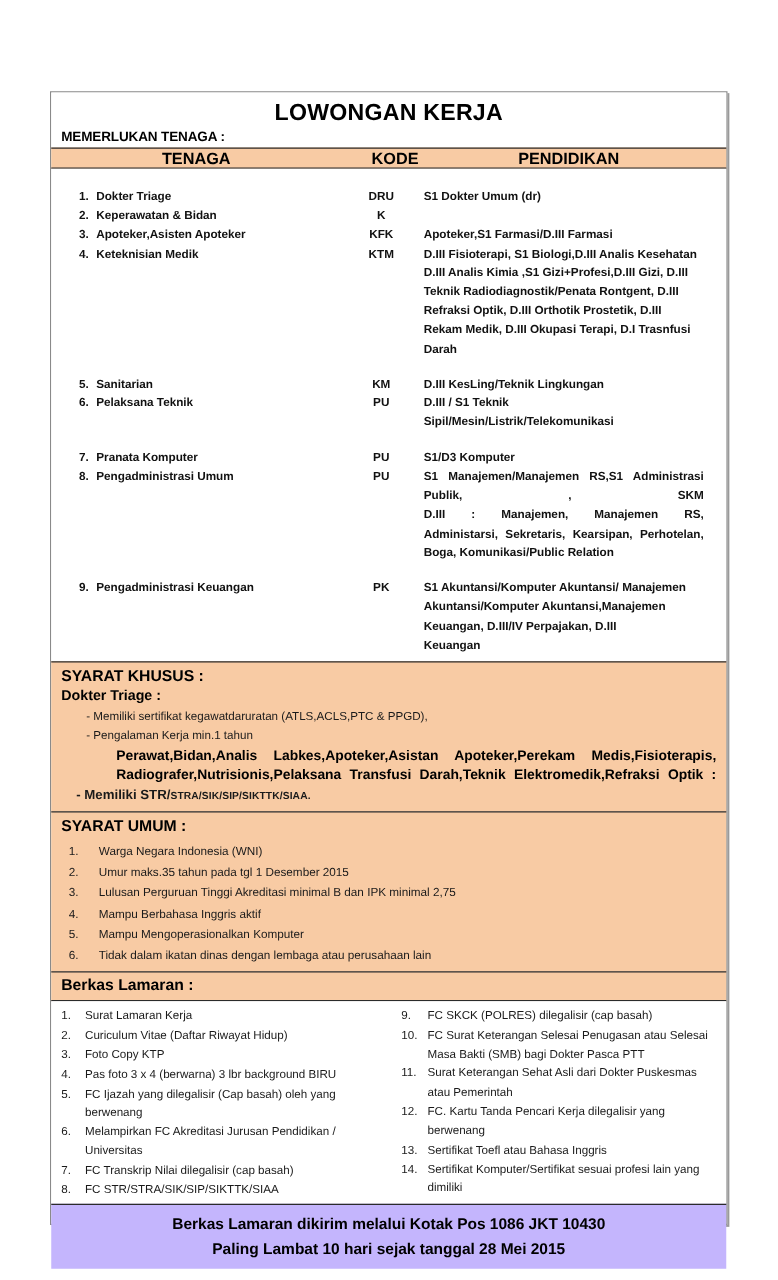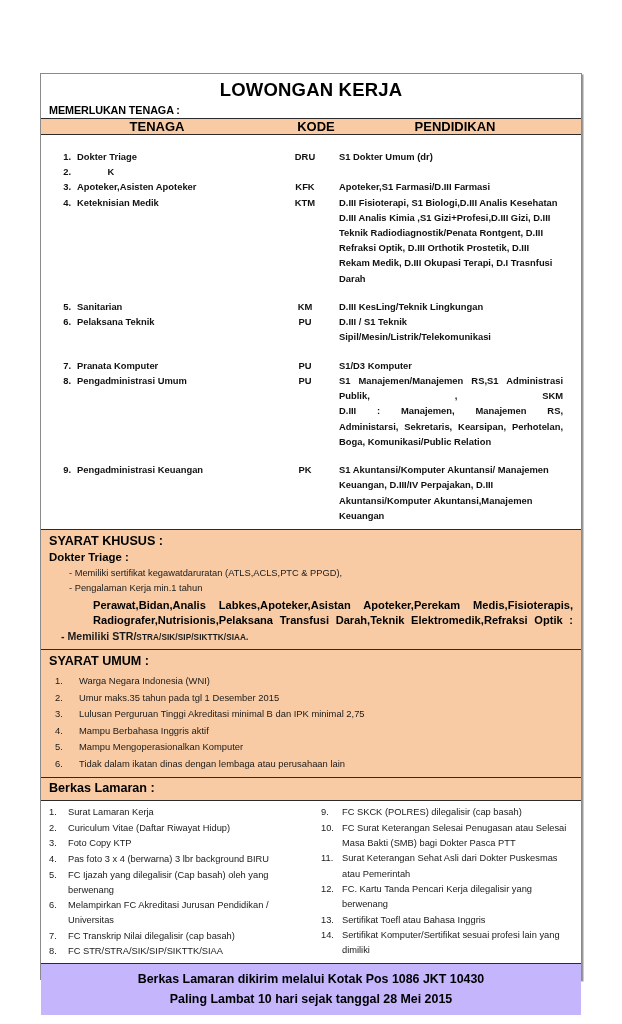--- a/index.html
+++ b/index.html
@@ -228,20 +228,21 @@
       <div class="job-row">
         <div class="j-num">1.</div>
         <div class="j-name">Dokter Triage</div>
         <div class="j-code">DRU</div>
         <div class="j-edu">
           <span class="ln">S1 Dokter Umum (dr)</span>
         </div>
       </div>
       <div class="job-row">
         <div class="j-num">2.</div>
+        <div class="j-name">Keperawatan &amp; Bidan</div>
         <div class="j-code">K</div>
       </div>
       <div class="job-row">
         <div class="j-num">3.</div>
         <div class="j-name">Apoteker,Asisten Apoteker</div>
         <div class="j-code">KFK</div>
         <div class="j-edu">
           <span class="ln">Apoteker,S1 Farmasi/D.III Farmasi</span>
         </div>
       </div>
@@ -294,22 +295,22 @@
           <span class="ln" style="text-align-last: justify;">Administarsi, Sekretaris, Kearsipan, Perhotelan,</span>
           <span class="ln">Boga, Komunikasi/Public Relation</span>
         </div>
       </div>
       <div class="job-row gap">
         <div class="j-num">9.</div>
         <div class="j-name">Pengadministrasi Keuangan</div>
         <div class="j-code">PK</div>
         <div class="j-edu">
           <span class="ln">S1 Akuntansi/Komputer Akuntansi/ Manajemen</span>
+          <span class="ln">Akuntansi/Komputer Akuntansi,Manajemen</span>
           <span class="ln">Keuangan, D.III/IV Perpajakan, D.III</span>
-          <span class="ln">Akuntansi/Komputer Akuntansi,Manajemen</span>
           <span class="ln">Keuangan</span>
         </div>
       </div>
     </div>
 
   <div class="peach">
     <div class="sec-title">SYARAT KHUSUS :</div>
     <div class="sec-sub">Dokter Triage :</div>
     <div id="khusus-items">
         <div class="dash-item">- Memiliki sertifikat kegawatdaruratan (ATLS,ACLS,PTC &amp; PPGD),</div>

